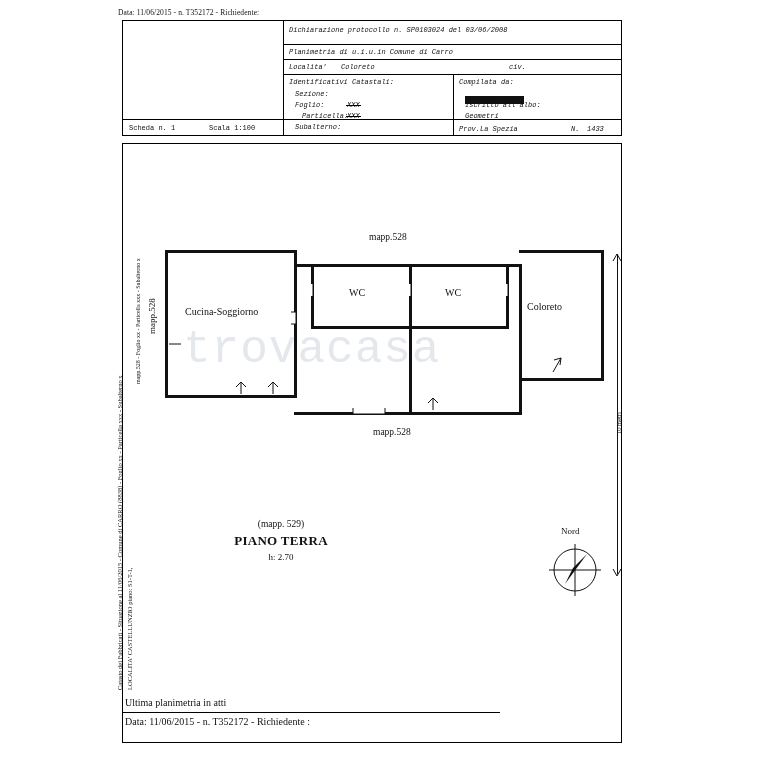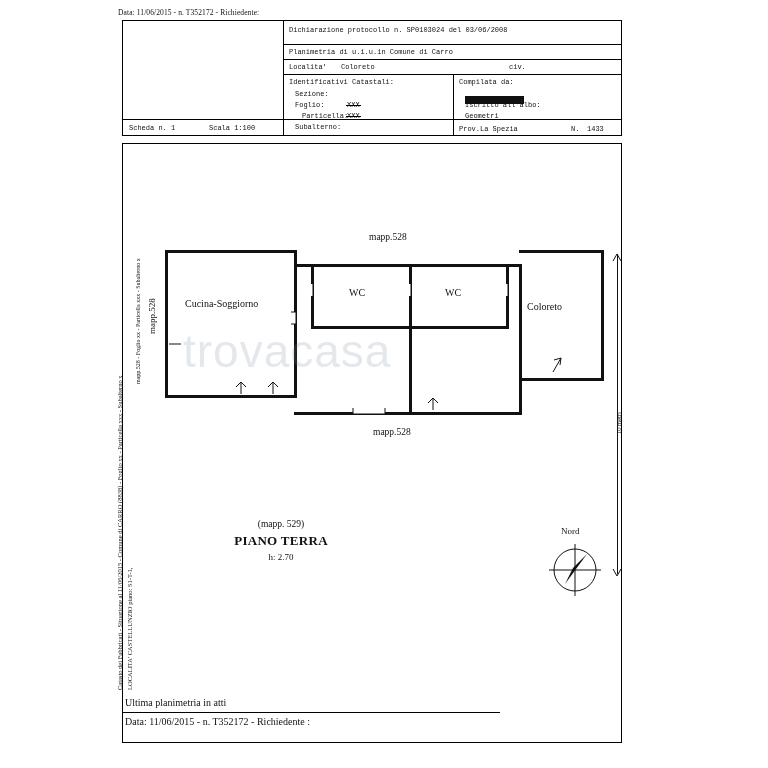--- a/index.html
+++ b/index.html
@@ -74,21 +74,21 @@
     align-items: center;
   }
   .scheda-row .c1 { width: 78px; padding-left: 6px; }
   .scheda-row .c2 { padding-left: 2px; }
 
   .mono {
     font-family: "Liberation Mono", monospace;
     font-size: 7px;
     line-height: 1.55;
   }
-  .rb { position: absolute; }
+  .rb { position: absolute; font-style: italic; }
 
   .strike {
     position: relative;
     display: inline-block;
   }
   .strike:after {
     content: "";
     position: absolute;
     left: -1px; right: -1px;
     top: 50%;
@@ -153,21 +153,21 @@
     text-align: center;
     font-family: "Liberation Serif", serif;
   }
   .piano-box .mp { font-size: 9.5px; }
   .piano-box .pt { font-size: 13px; font-weight: bold; letter-spacing: 0.3px; margin-top: 4px; }
   .piano-box .h { font-size: 9px; margin-top: 3px; }
 
   .watermark {
     position: absolute;
     left: 186px; top: 352px;
-    font-family: Liberation Sans, sans-serif;
+    font-family: Liberation Mono, monospace;
     font-size: 46px;
     color: rgba(120,140,160,0.20);
     letter-spacing: 1px;
     white-space: nowrap;
     font-style: normal;
   }
 
   .nord-label {
     position: absolute;
     font-family: "Liberation Serif", serif;
@@ -276,21 +276,21 @@
         <path d="M188,140 L188,152" stroke="#ffffff" stroke-width="3" fill="none"></path>
         <path d="M286,140 L286,152" stroke="#ffffff" stroke-width="3" fill="none"></path>
         <path d="M383,140 L383,152" stroke="#ffffff" stroke-width="3" fill="none"></path>
         <path d="M176,140 L176,152" stroke="#ffffff" stroke-width="3" fill="none"></path>
         <path d="M230,268 L262,268" stroke="#ffffff" stroke-width="3" fill="none"></path>
         <path d="M230,271 L230,264 M262,271 L262,264" stroke="#111" stroke-width="1" fill="none"></path>
         <path d="M171,168 L171,180" stroke="#ffffff" stroke-width="3" fill="none"></path>
         <path d="M168,168 L174,168 M168,180 L174,180" stroke="#111" stroke-width="1" fill="none"></path>
       </svg>
 
-      <div class="room-label" style="left:62px; top:154px;">Cucina-Soggiorno</div>
+      <div class="room-label" style="left:62px; top:162px;">Cucina-Soggiorno</div>
       <div class="room-label" style="left:226px; top:143px;">WC</div>
       <div class="room-label" style="left:322px; top:143px;">WC</div>
       <div class="room-label" style="left:404px; top:157px;">Coloreto</div>
 
       <div class="mapp-label" style="left:246px; top:88px;">mapp.528</div>
       <div class="mapp-label" style="left:250px; top:283px;">mapp.528</div>
 
       <div class="vtext" style="left:24px; top:190px; transform: rotate(-90deg); font-size:9px;">
         <span>mapp.528</span>
       </div>

